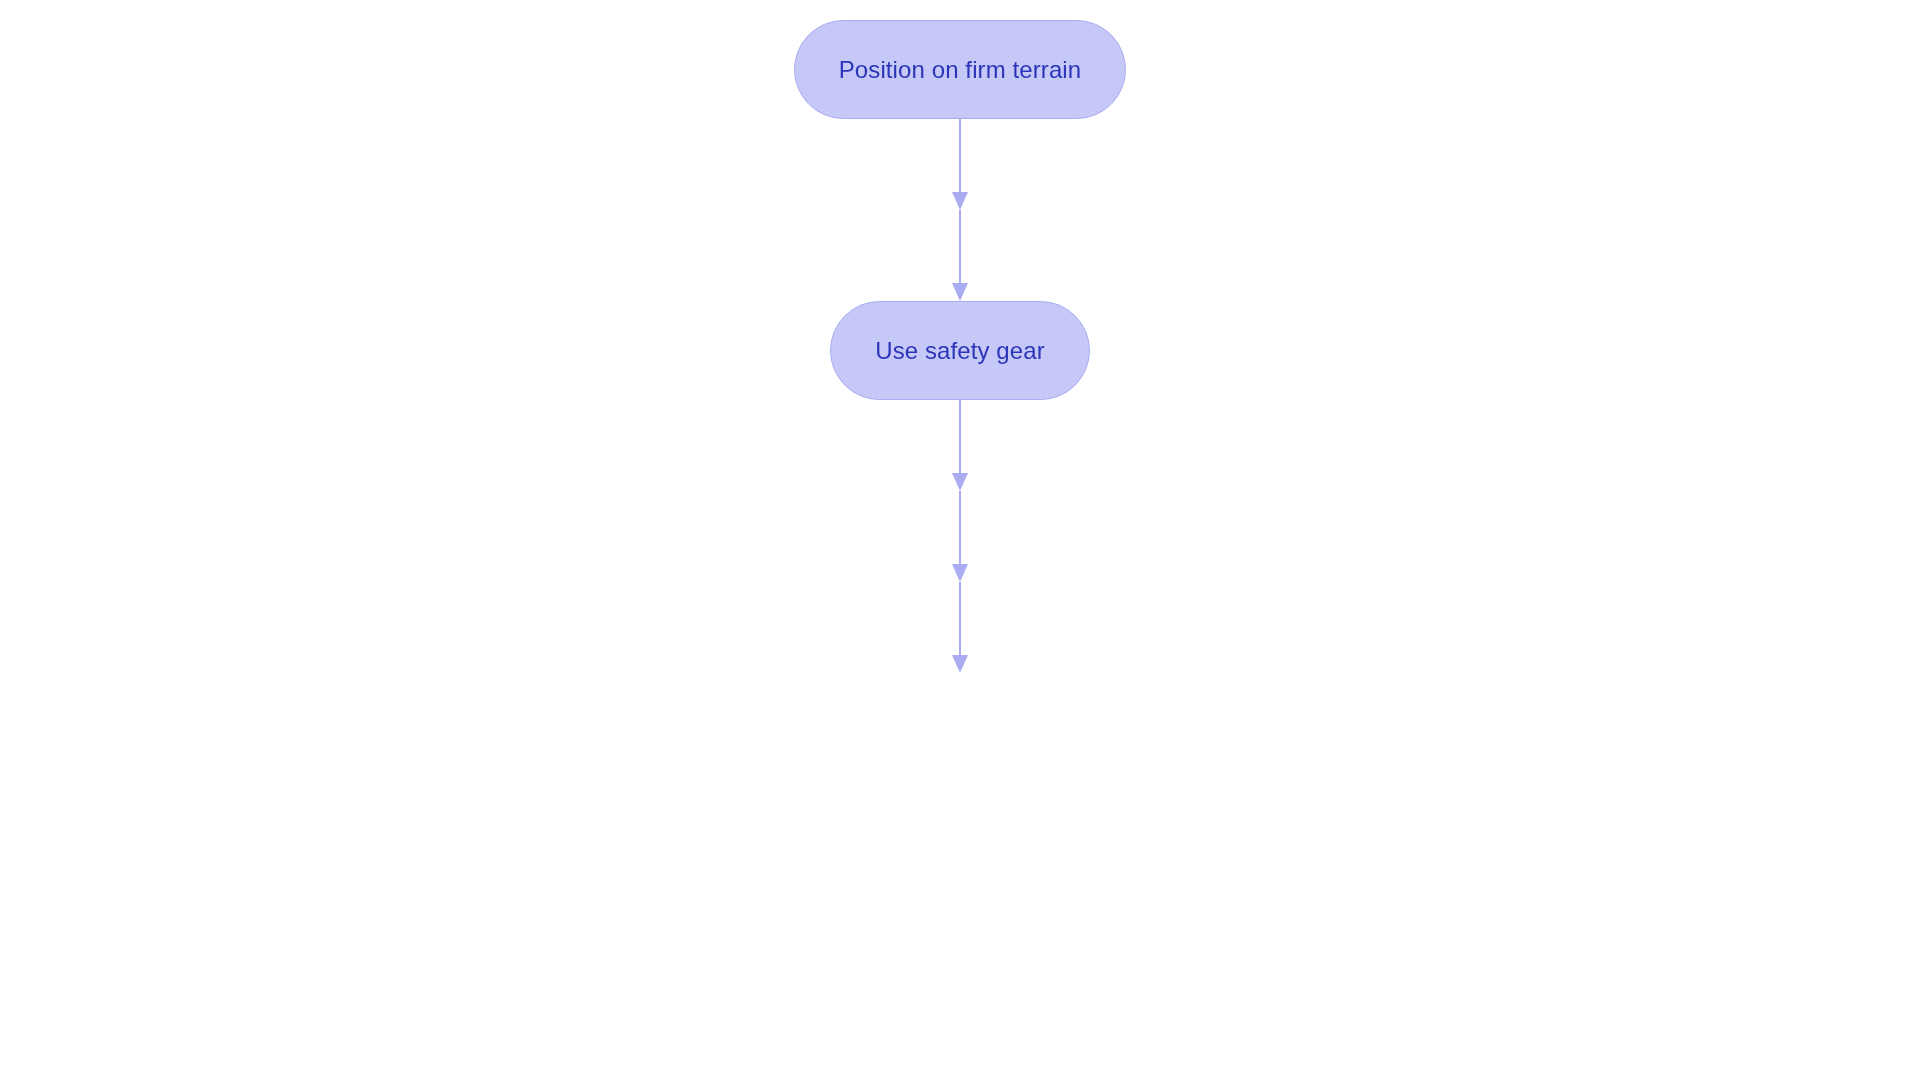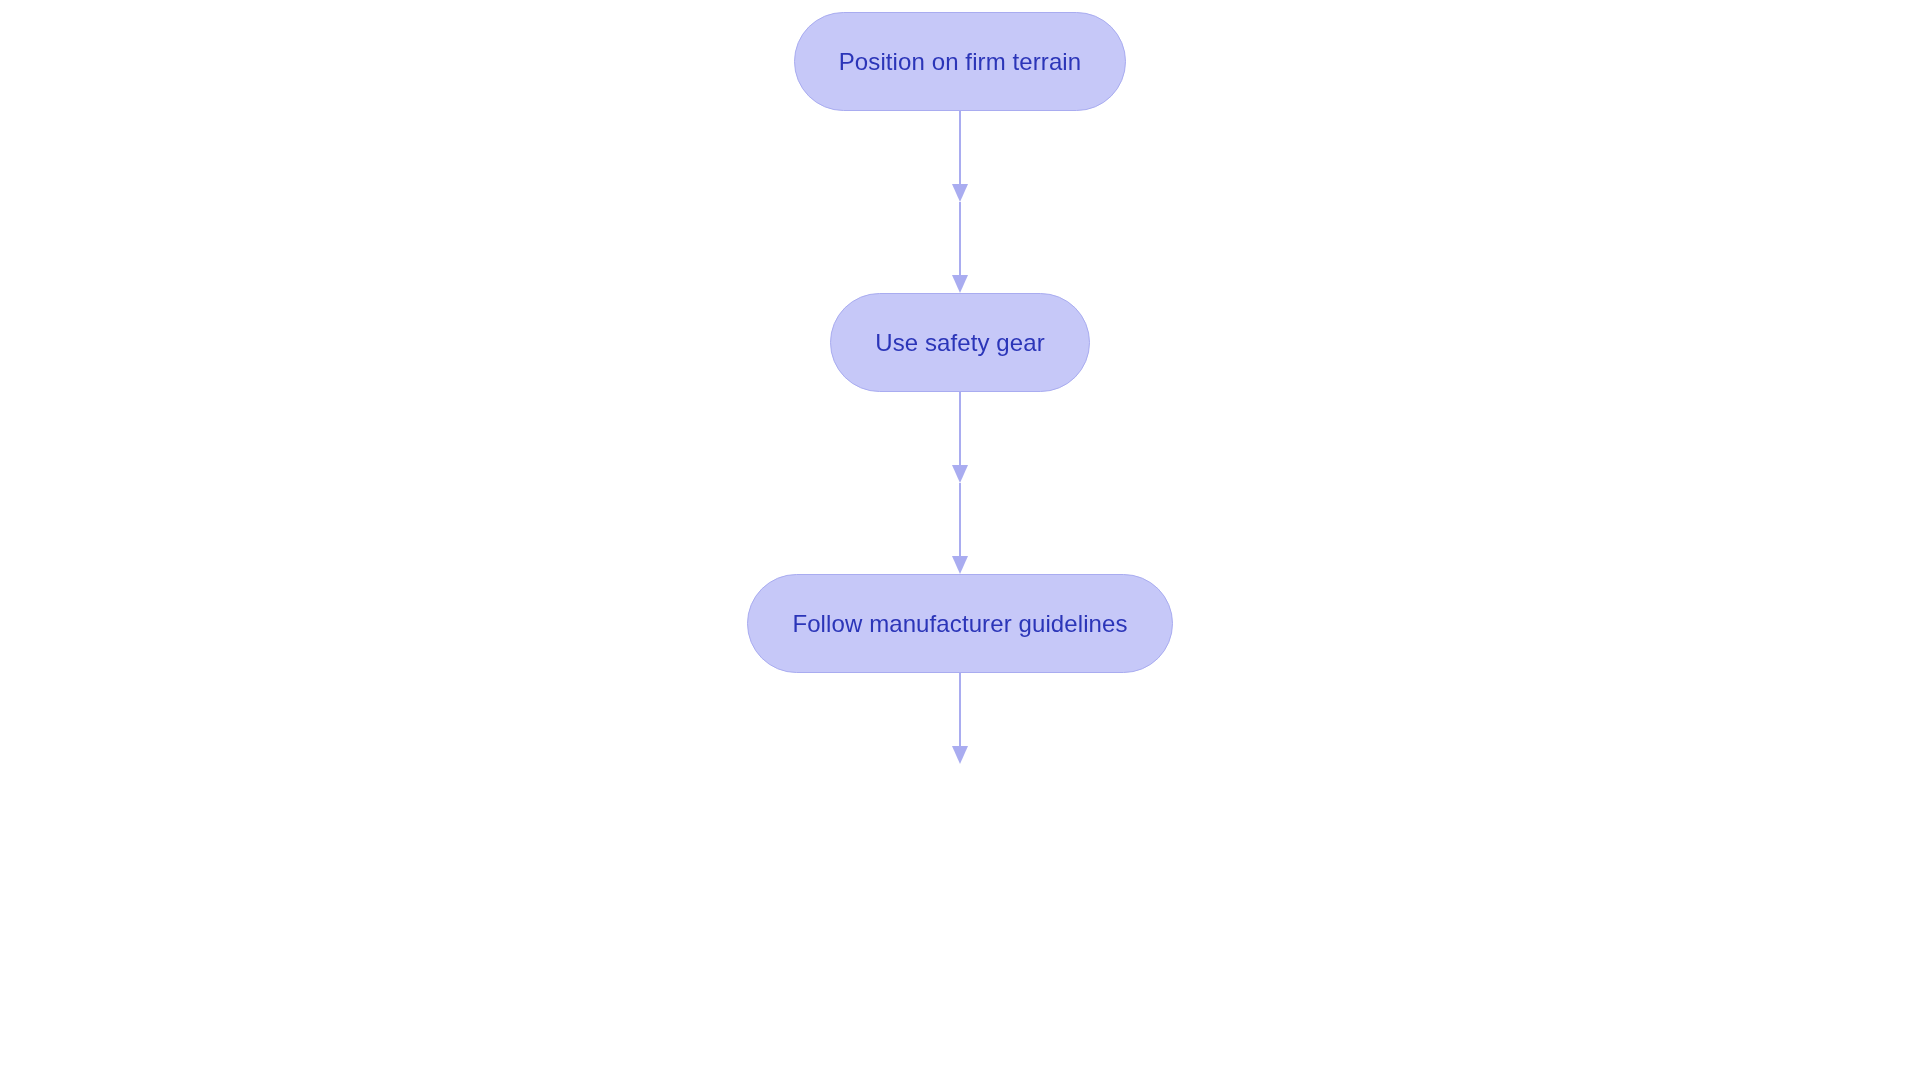--- a/index.html
+++ b/index.html
@@ -25,21 +25,21 @@
   .flow-column {
     position: absolute;
     left: 0;
     top: 0;
     width: 1920px;
     height: 779px;
     display: flex;
     flex-direction: column;
     align-items: center;
     justify-content: flex-start;
-    padding-top: 12px;
+    padding-top: 20px;
     box-sizing: border-box;
   }
 
   .node {
     position: relative;
     height: 99px;
     box-sizing: border-box;
     display: flex;
     align-items: center;
     justify-content: center;
@@ -117,23 +117,20 @@
       <div class="line"></div>
       <div class="arrowhead"></div>
     </div>
 
 
     <div class="connector">
       <div class="line"></div>
       <div class="arrowhead"></div>
     </div>
 
-    <div class="node">
-      <span class="node-label">Follow manufacturer guidelines</span>
-    </div>
 
     <div class="connector">
       <div class="line"></div>
       <div class="arrowhead"></div>
     </div>
 
 
   </div>
 </div>
 

